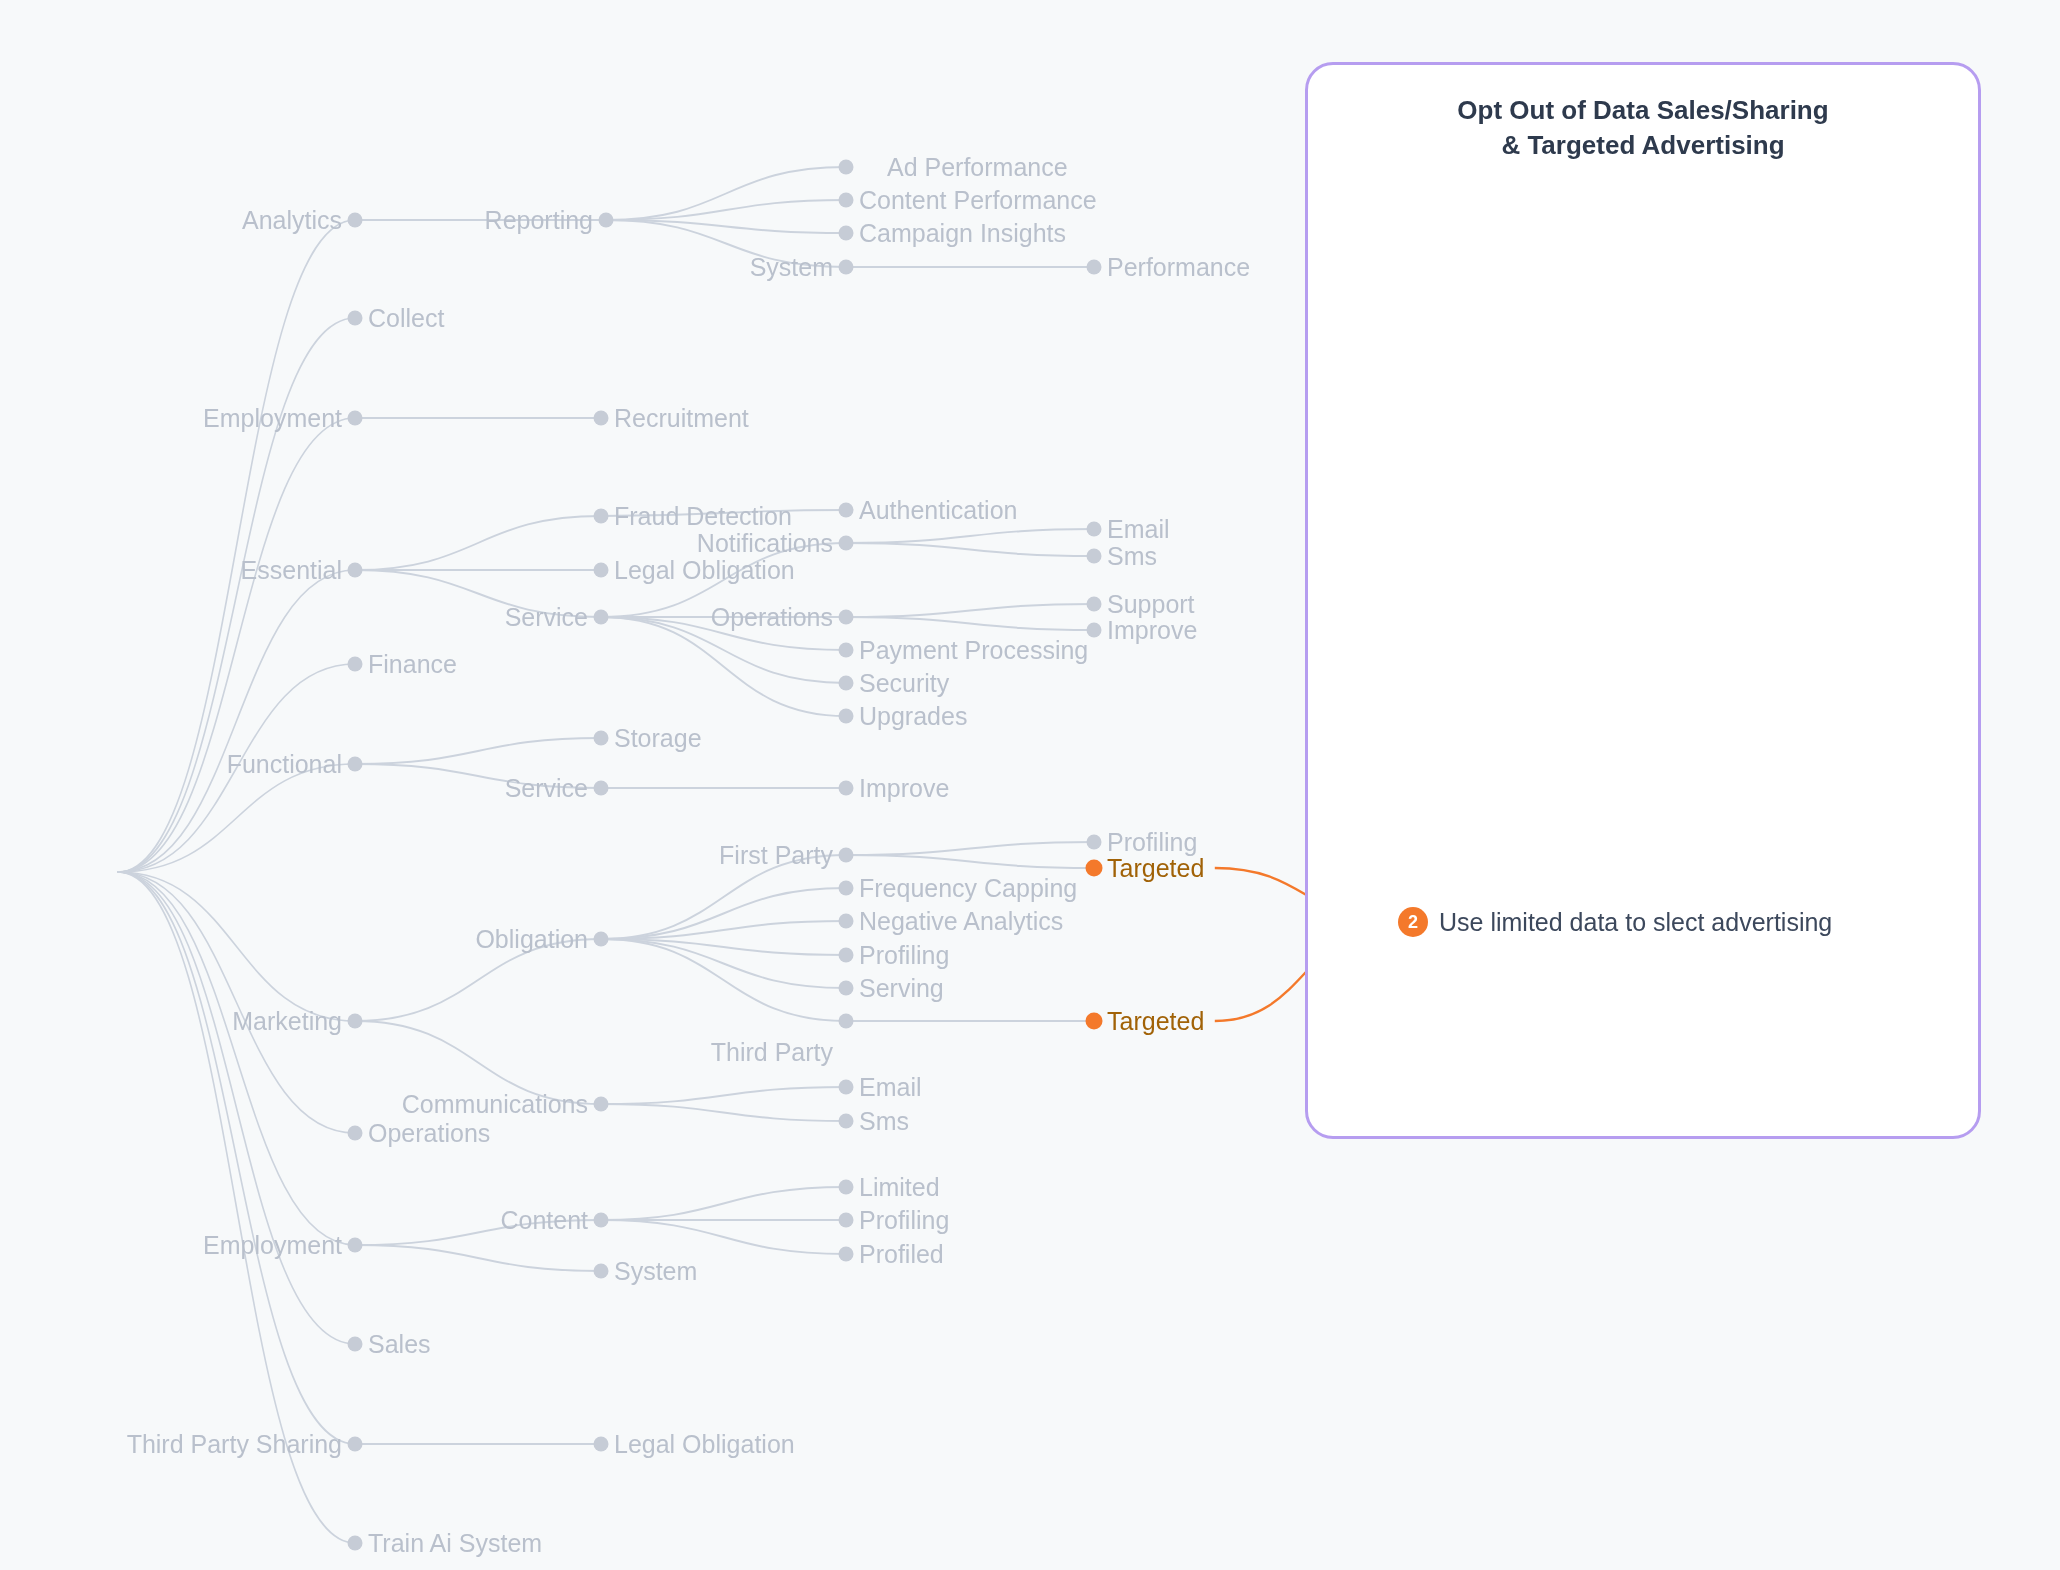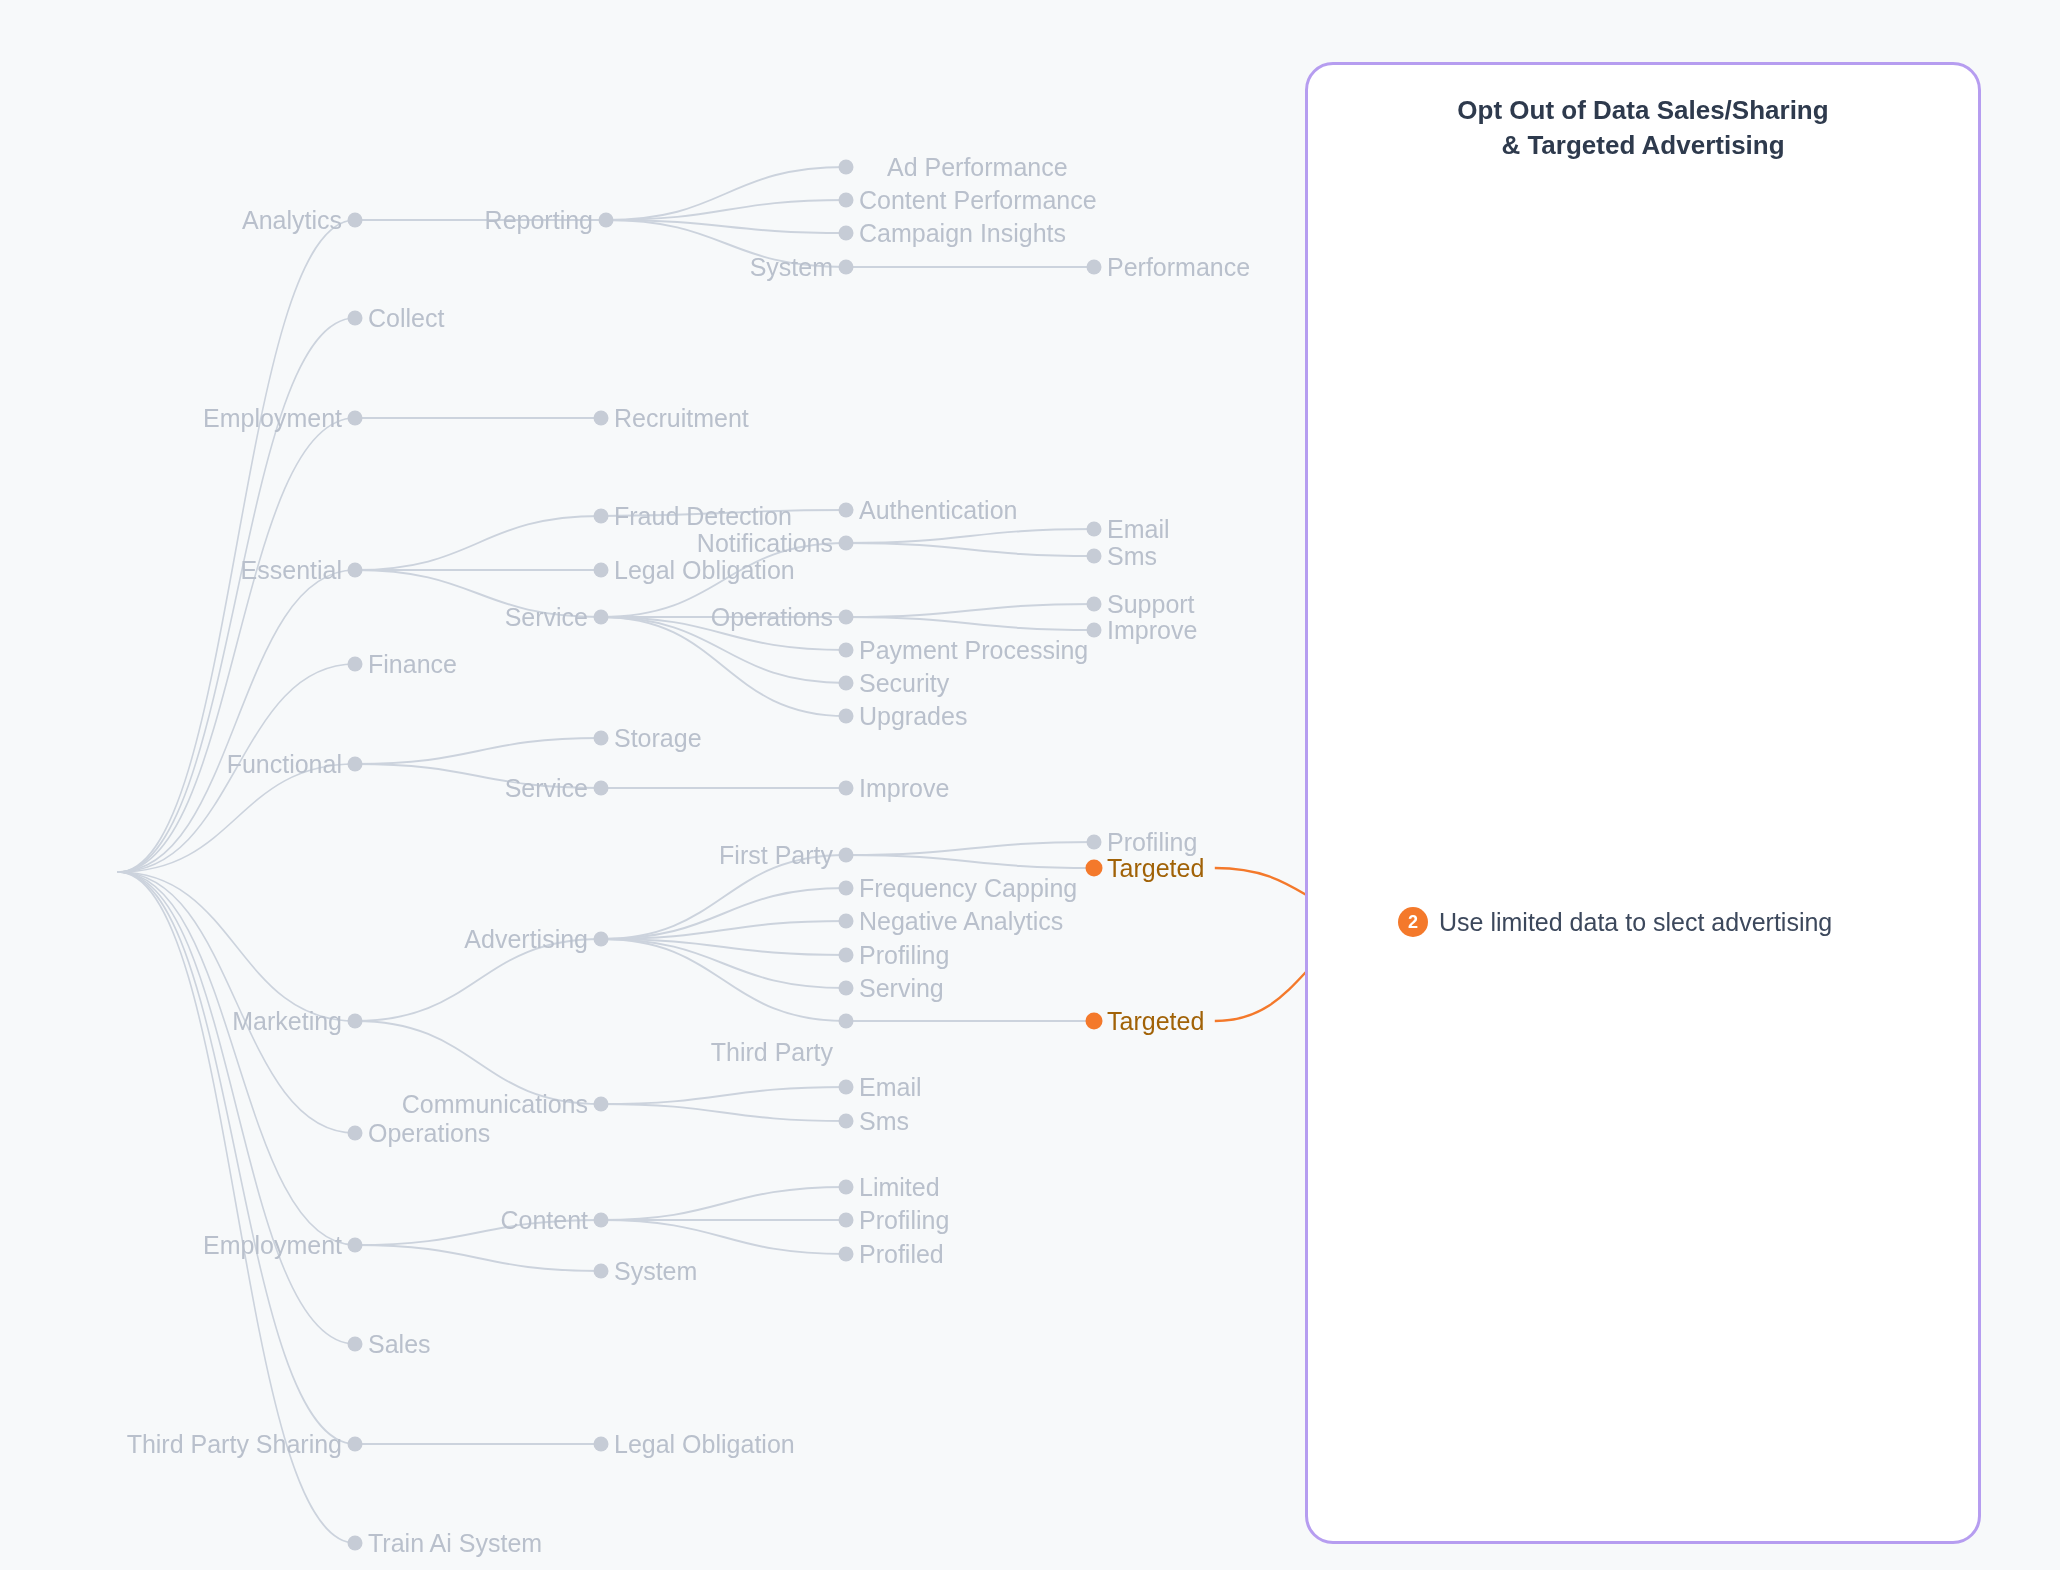--- a/index.html
+++ b/index.html
@@ -31,21 +31,21 @@
     font-size: 27px;
     font-weight: bold;
     color: #2e3a4d;
     letter-spacing: -0.2px;
   }
   .panel {
     position: absolute;
     left: 1305px;
     top: 62px;
     width: 676px;
-    height: 1482px;
+    height: 1077px;
     background: #ffffff;
     border: 3px solid #b69df0;
     border-radius: 28px;
     box-sizing: border-box;
   }
   .panel-title {
     margin-top: 28px;
     text-align: center;
     font-size: 26px;
     font-weight: bold;
@@ -246,21 +246,21 @@
       <div class="node-label right" style="left: 1107px; top: 630px;">Improve</div>
       <div class="node-label right" style="left: 859px; top: 650px;">Payment Processing</div>
       <div class="node-label right" style="left: 859px; top: 683px;">Security</div>
       <div class="node-label right" style="left: 859px; top: 716px;">Upgrades</div>
       <div class="node-label right" style="left: 368px; top: 664px;">Finance</div>
       <div class="node-label left" style="left: 342px; top: 764px;">Functional</div>
       <div class="node-label right" style="left: 614px; top: 738px;">Storage</div>
       <div class="node-label left" style="left: 588px; top: 788px;">Service</div>
       <div class="node-label right" style="left: 859px; top: 788px;">Improve</div>
       <div class="node-label left" style="left: 342px; top: 1021px;">Marketing</div>
-      <div class="node-label left" style="left: 588px; top: 939px;">Advertising</div>
+      <div class="node-label left" style="left: 588px; top: 939px;">Obligation</div>
       <div class="node-label left" style="left: 833px; top: 855px;">First Party</div>
       <div class="node-label right" style="left: 1107px; top: 842px;">Profiling</div>
       <div class="node-label right hl" style="left: 1107px; top: 868px;">Targeted</div>
       <div class="node-label right" style="left: 859px; top: 888px;">Frequency Capping</div>
       <div class="node-label right" style="left: 859px; top: 921px;">Negative Analytics</div>
       <div class="node-label right" style="left: 859px; top: 955px;">Profiling</div>
       <div class="node-label right" style="left: 859px; top: 988px;">Serving</div>
       <div class="node-label left" style="left: 833px; top: 1021px; margin-top: 31px;">Third Party</div>
       <div class="node-label right hl" style="left: 1107px; top: 1021px;">Targeted</div>
       <div class="node-label left" style="left: 588px; top: 1104px;">Communications</div>

